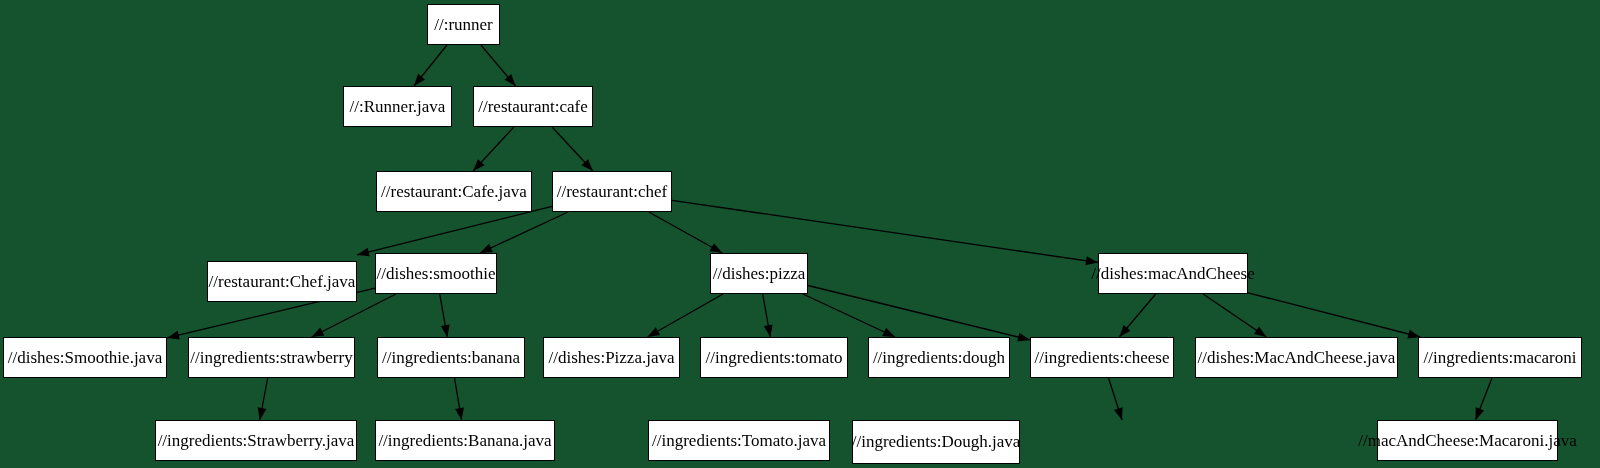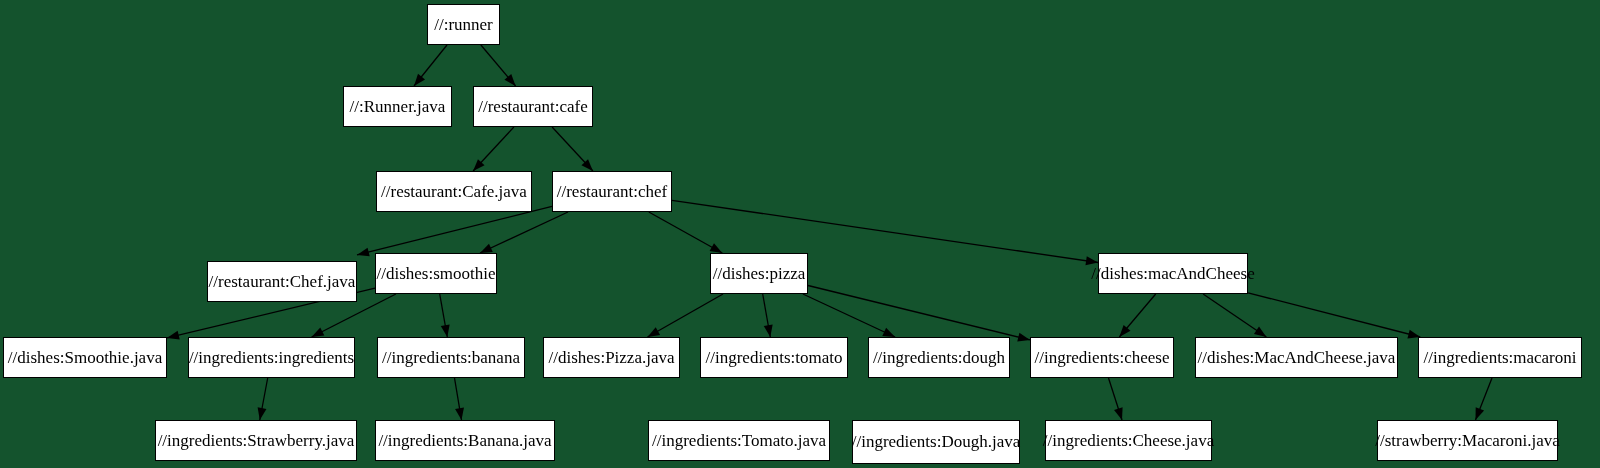--- a/index.html
+++ b/index.html
@@ -98,21 +98,21 @@
   <div class="node" style="left:710px;top:253px;width:98px;height:41px">
       <span>//dishes:pizza</span>
     </div>
   <div class="node" style="left:1098px;top:253px;width:150px;height:41px">
       <span>//dishes:macAndCheese</span>
     </div>
   <div class="node" style="left:3px;top:337px;width:164px;height:41px">
       <span>//dishes:Smoothie.java</span>
     </div>
   <div class="node" style="left:188px;top:337px;width:167px;height:41px">
-      <span>//ingredients:ingredients</span>
+      <span>//ingredients:strawberry</span>
     </div>
   <div class="node" style="left:377px;top:337px;width:148px;height:41px">
       <span>//ingredients:banana</span>
     </div>
   <div class="node" style="left:543px;top:337px;width:137px;height:41px">
       <span>//dishes:Pizza.java</span>
     </div>
   <div class="node" style="left:700px;top:337px;width:148px;height:41px">
       <span>//ingredients:tomato</span>
     </div>
@@ -133,20 +133,17 @@
     </div>
   <div class="node" style="left:375px;top:420px;width:180px;height:41px">
       <span>//ingredients:Banana.java</span>
     </div>
   <div class="node" style="left:648px;top:420px;width:182px;height:41px">
       <span>//ingredients:Tomato.java</span>
     </div>
   <div class="node" style="left:852px;top:420px;width:168px;height:44px">
       <span>//ingredients:Dough.java</span>
     </div>
-  <div class="node" style="left:1045px;top:420px;width:167px;height:41px">
-      <span>//ingredients:Cheese.java</span>
-    </div>
   <div class="node" style="left:1377px;top:420px;width:181px;height:41px">
-      <span>//strawberry:Macaroni.java</span>
+      <span>//macAndCheese:Macaroni.java</span>
     </div>
 
 </div>
 
 </body></html>

